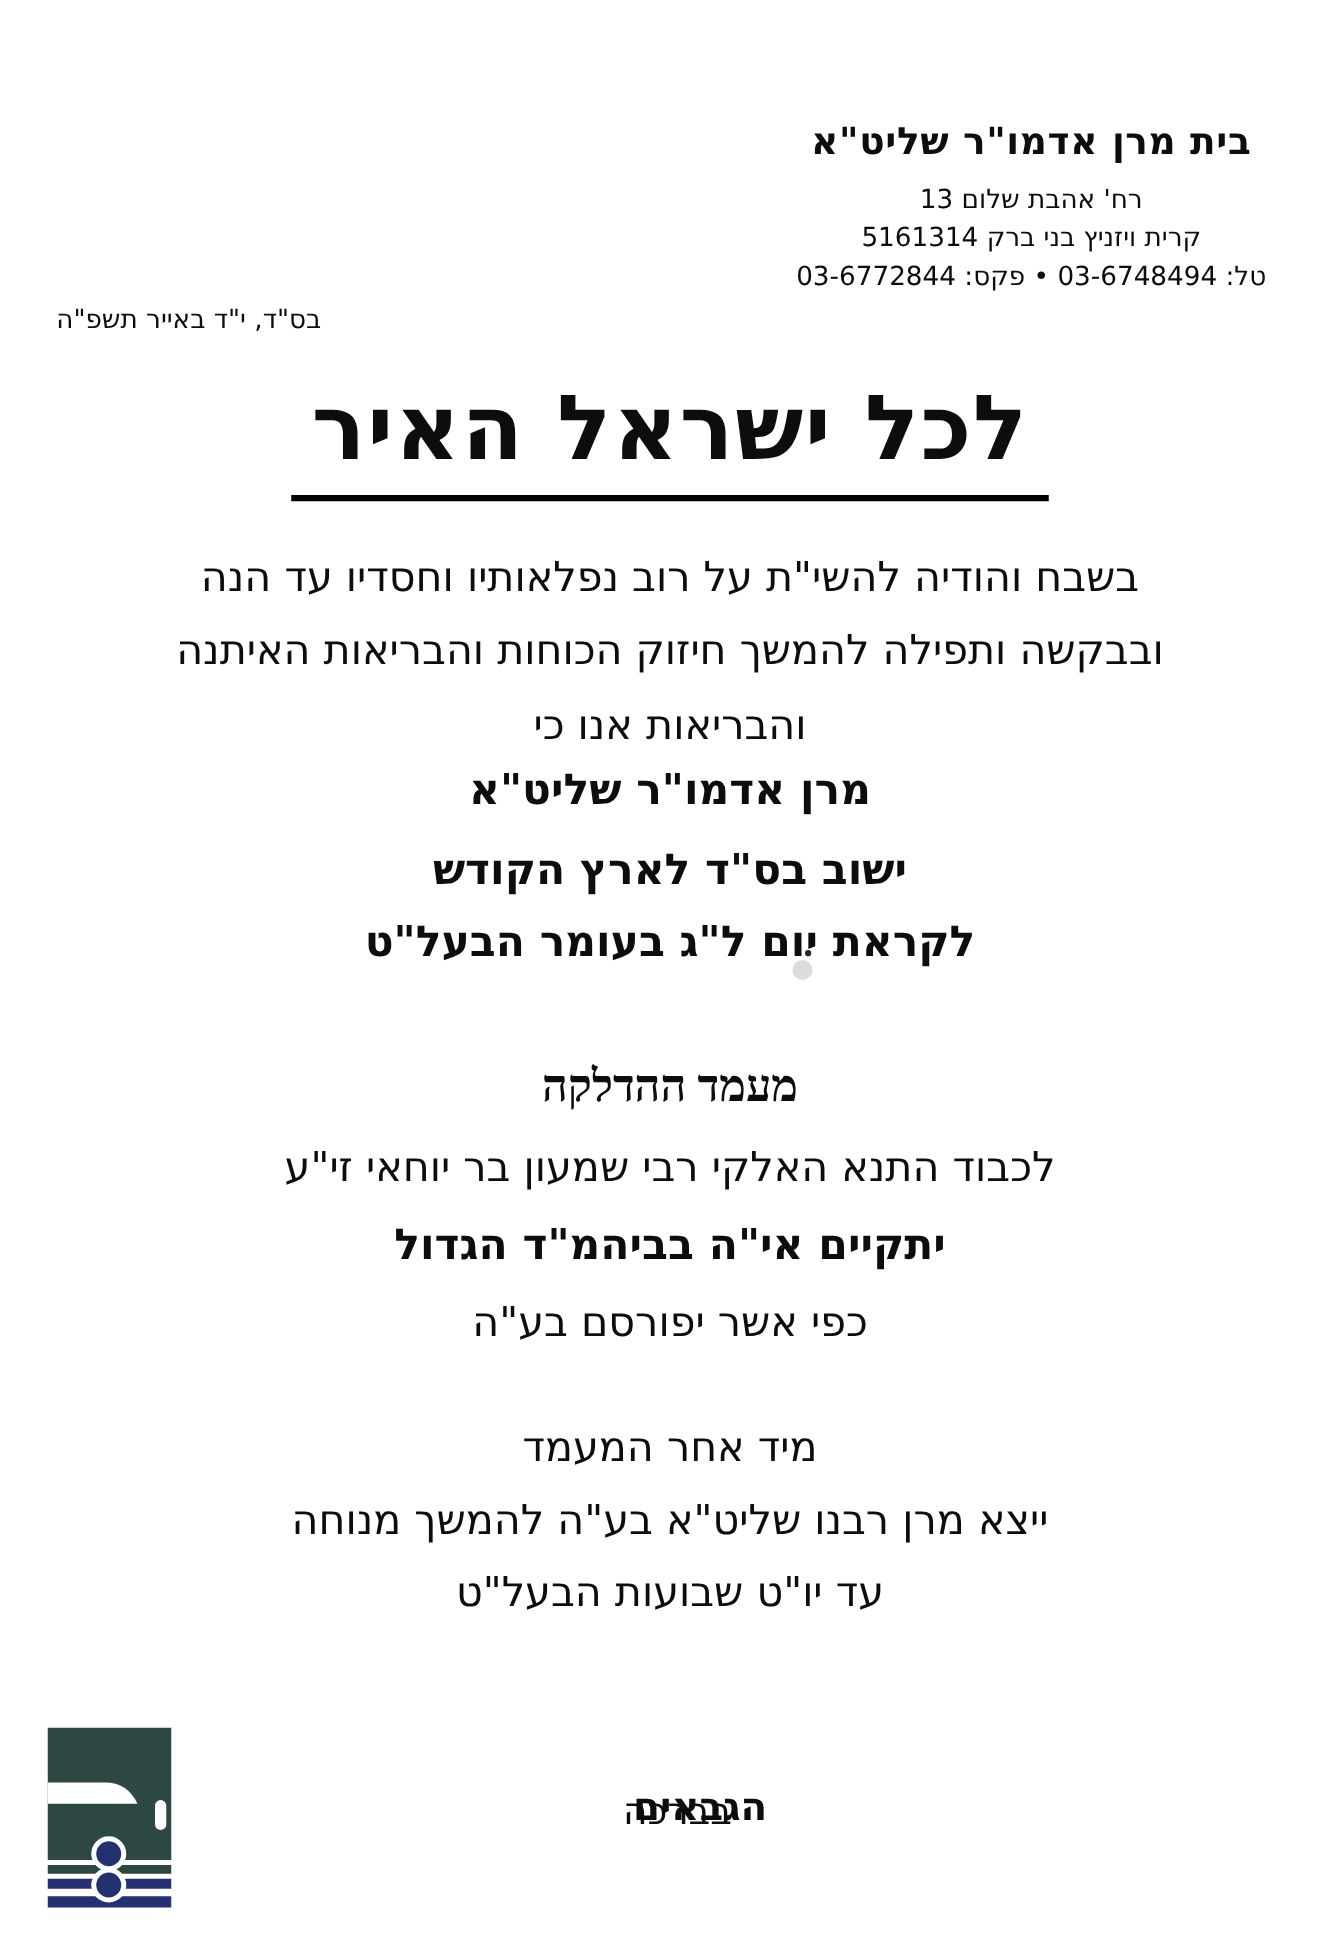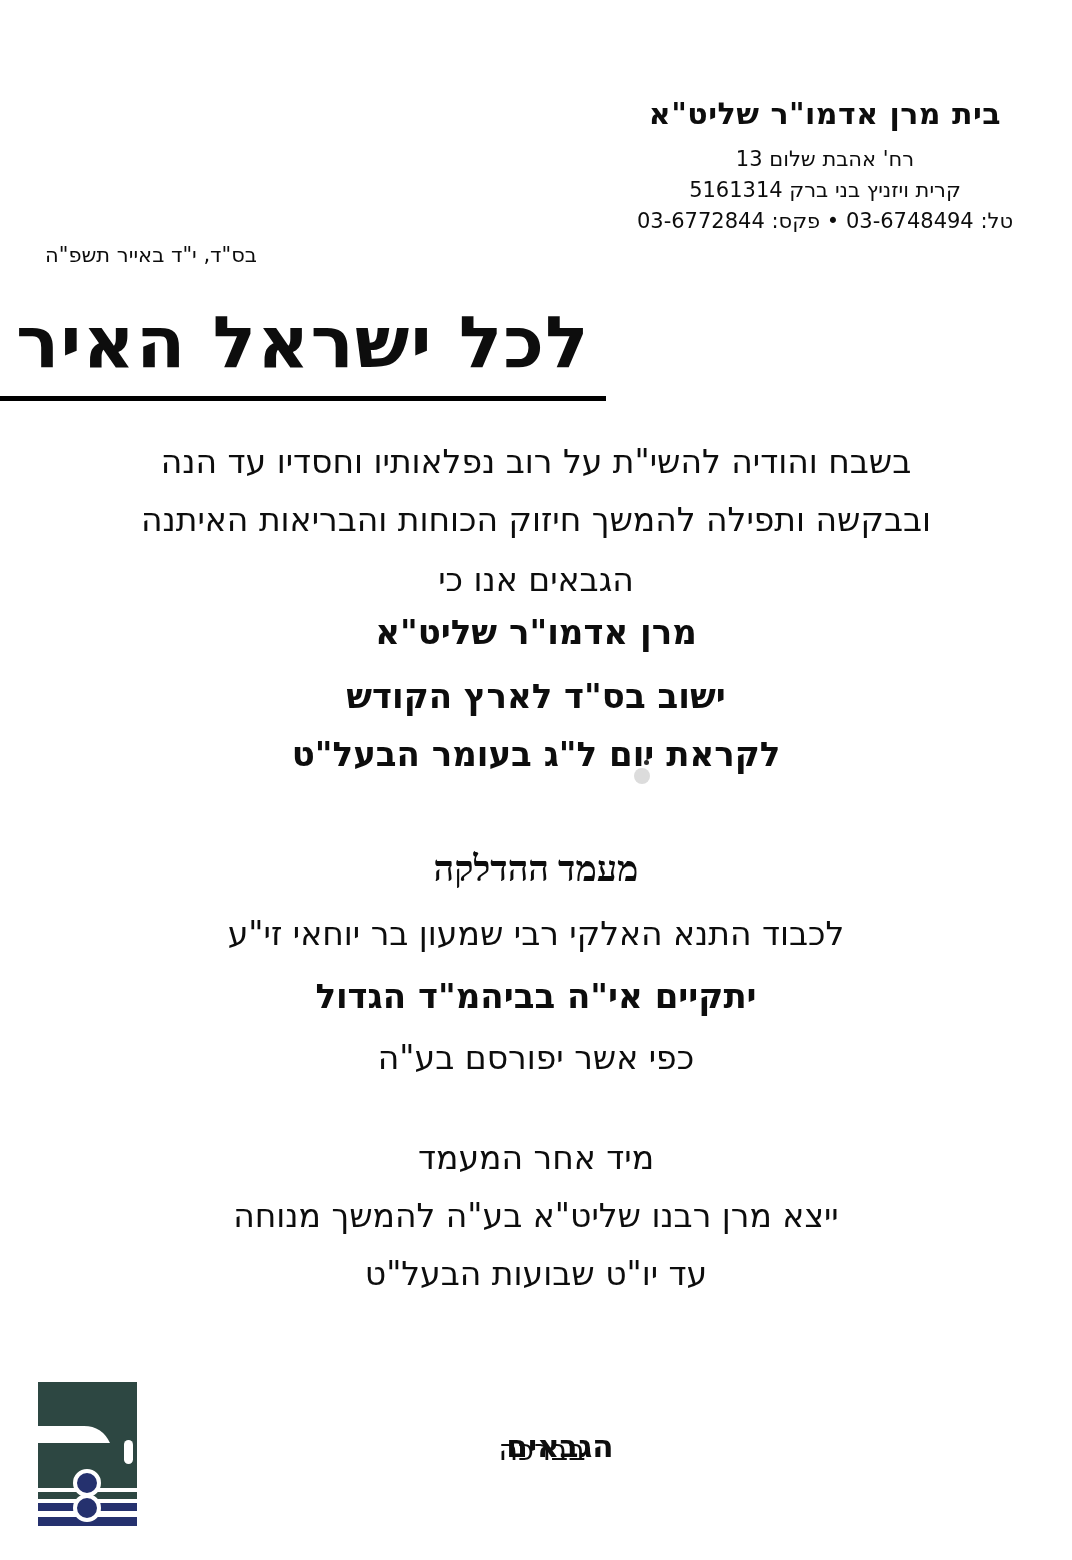--- a/index.html
+++ b/index.html
@@ -44,21 +44,21 @@
     left: 45px;
     top: 243px;
     font-size: 21px;
     white-space: nowrap;
   }
 
   
   .title-wrap {
     left: 0; right: 0;
     top: 300px;
-    text-align: left;
+    text-align: center;
   }
   .title-text {
     display: inline-block;
     font-size: 72px;
     font-weight: bold;
     letter-spacing: 1px;
     padding: 0 16px 12px 16px;
     border-bottom: 5px solid #000;
     white-space: nowrap;
   }
@@ -124,21 +124,21 @@
   </div>
 
   <div class="abs date-line">בס"ד, י"ד באייר תשפ"ה</div>
 
   <div class="abs title-wrap">
     <span class="title-text">לכל ישראל האיר</span>
   </div>
 
   <div class="abs line l-intro1">בשבח והודיה להשי"ת על רוב נפלאותיו וחסדיו עד הנה</div>
   <div class="abs line l-intro2">ובבקשה ותפילה להמשך חיזוק הכוחות והבריאות האיתנה</div>
-  <div class="abs line l-intro3">הגבאים אנו כי</div>
+  <div class="abs line l-intro3">והבריאות אנו כי</div>
 
   <div class="abs line b l-ann1">מרן אדמו"ר שליט"א</div>
   <div class="abs line b l-ann2">ישוב בס"ד לארץ הקודש</div>
   <div class="abs line b l-ann3">לקראת יום ל"ג בעומר הבעל"ט</div>
 
   <span class="abs dot-light"></span>
   <span class="abs dot-dark"></span>
 
   <div class="abs line heading l-evh">מעמד ההדלקה</div>
   <div class="abs line l-ev1">לכבוד התנא האלקי רבי שמעון בר יוחאי זי"ע</div>

